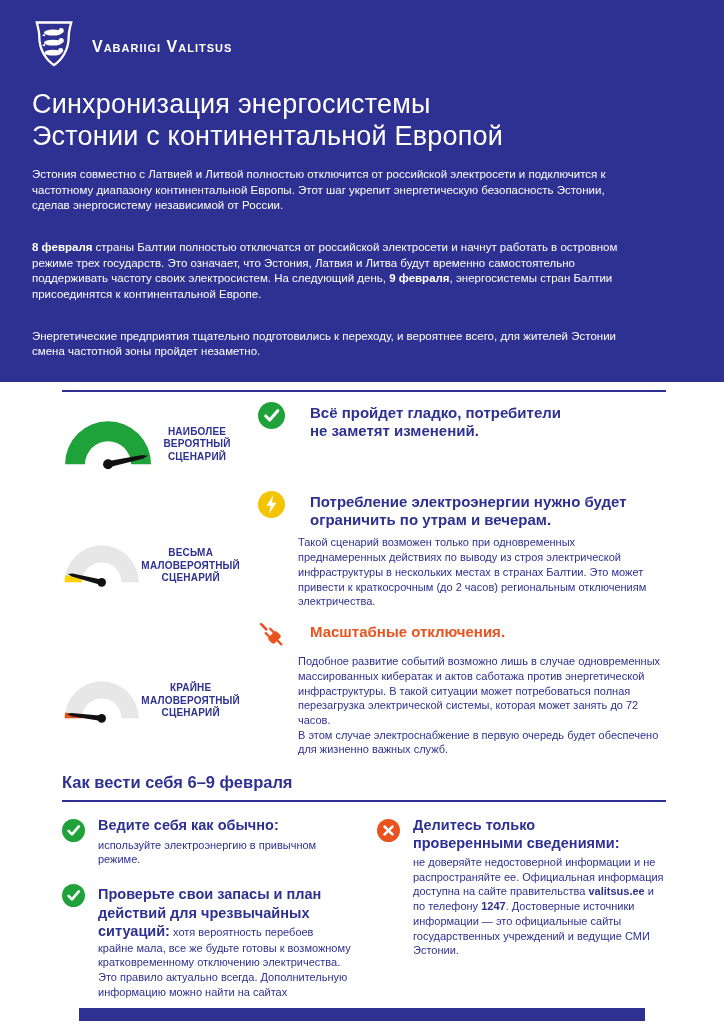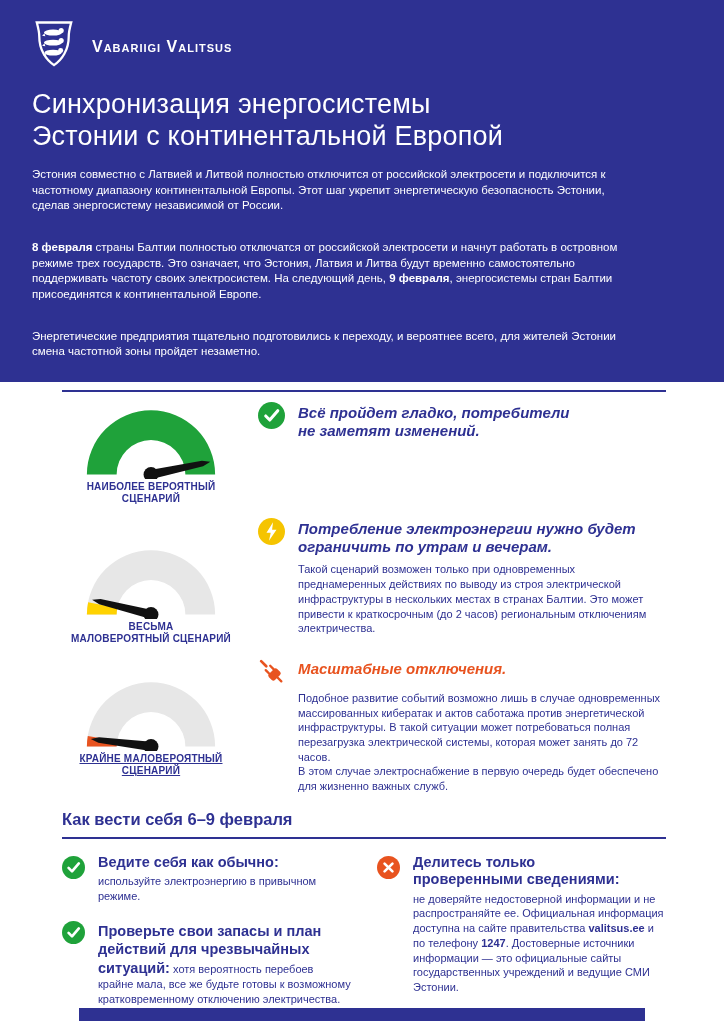--- a/index.html
+++ b/index.html
@@ -14,24 +14,24 @@
   .logo-text { font-variant:small-caps; font-weight:bold; font-size:16px; letter-spacing:1px; }
   .main-title { margin-top:15px; font-size:27px; font-weight:400; line-height:1.17; white-space:pre-line; letter-spacing:0.2px; }
   .header p { font-size:11.5px; line-height:1.36; margin-top:26px; max-width:602px; }
   .header p.first { margin-top:15px; }
   
   .section { padding:0 58px 0 62px; color:#2e3192; }
   .sec-heading { margin-top:12px; font-size:16.5px; font-weight:bold; line-height:1.22; max-width:580px; }
   .rule { border:none; border-top:2px solid #2e3192; margin-top:8px; }
   
   .sc-grid { display:grid; grid-template-columns:178px 1fr; column-gap:18px; row-gap:12px; margin-top:10px; }
-  .gauge-cell { display:flex; flex-direction:column; align-items:center; }
-  .g-off-1 { margin-top:6px; } .g-off-2 { margin-top:30px; } .g-off-3 { margin-top:22px;text-decoration:underline; }
+  .gauge-cell { display:flex; flex-direction:row; align-items:center; }
+  .g-off-1 { margin-top:6px; } .g-off-2 { margin-top:30px; } .g-off-3 { margin-top:22px; }
   .gauge-label { margin-top:2px; font-size:10px; font-weight:bold; text-align:center; white-space:pre-line; line-height:1.25; letter-spacing:0.2px; }
-  .sc-head { display:flex; gap:13px;font-style:italic; }
+  .sc-head { display:flex; gap:25px; }
   .badge { width:27px; height:27px; flex:0 0 27px; }
   .sc-title { font-size:15px; font-weight:bold; line-height:1.22; white-space:pre-line; margin-top:2px; }
   .sc-body { font-size:11px; line-height:1.34; margin:6px 0 0 40px; max-width:384px; white-space:pre-line; }
   .sc-body:empty { display:none; }
   .t-orange { color:#e8531f; }
   
   .adv-heading { margin-top:16px; font-size:16.5px; font-weight:bold; }
   .adv-grid { display:grid; grid-template-columns:1fr 1fr; column-gap:26px; margin-top:15px; }
   .adv-item { display:flex; gap:13px; margin-bottom:15px; }
   .adv-ic { width:23px; height:23px; flex:0 0 23px; margin-top:2px; }

